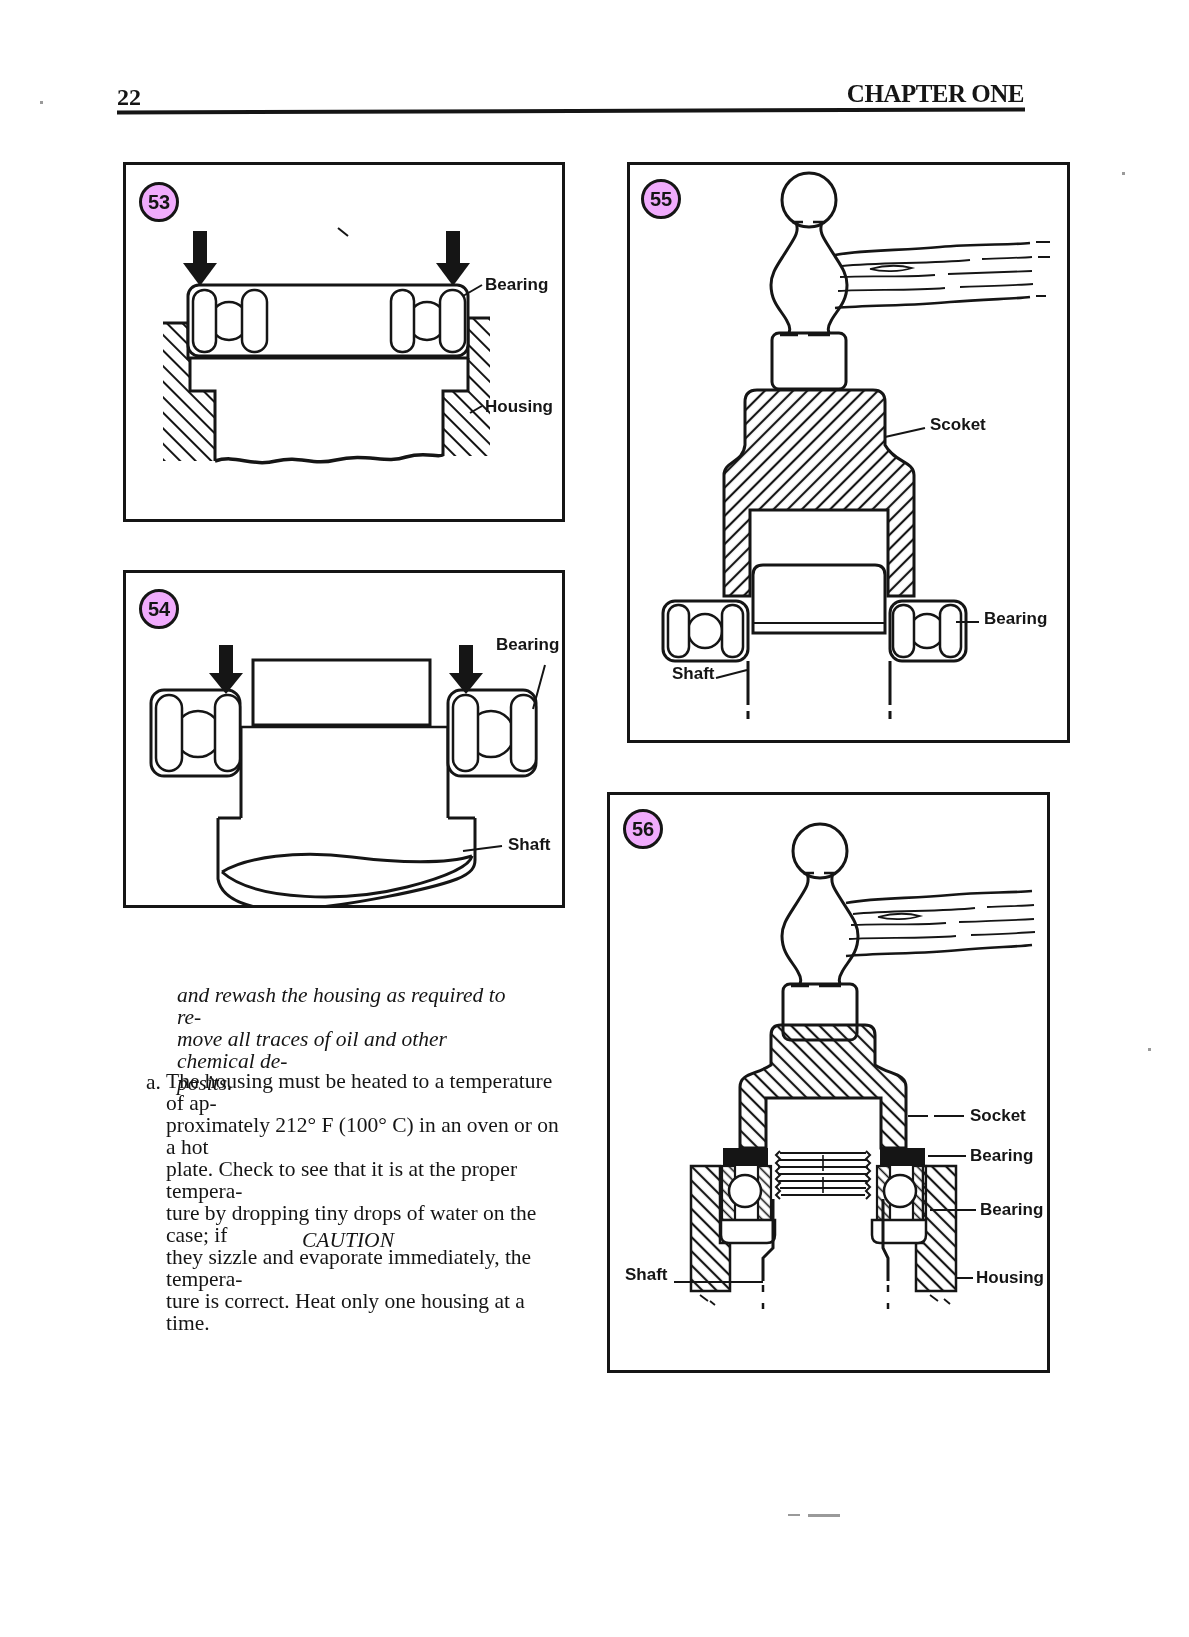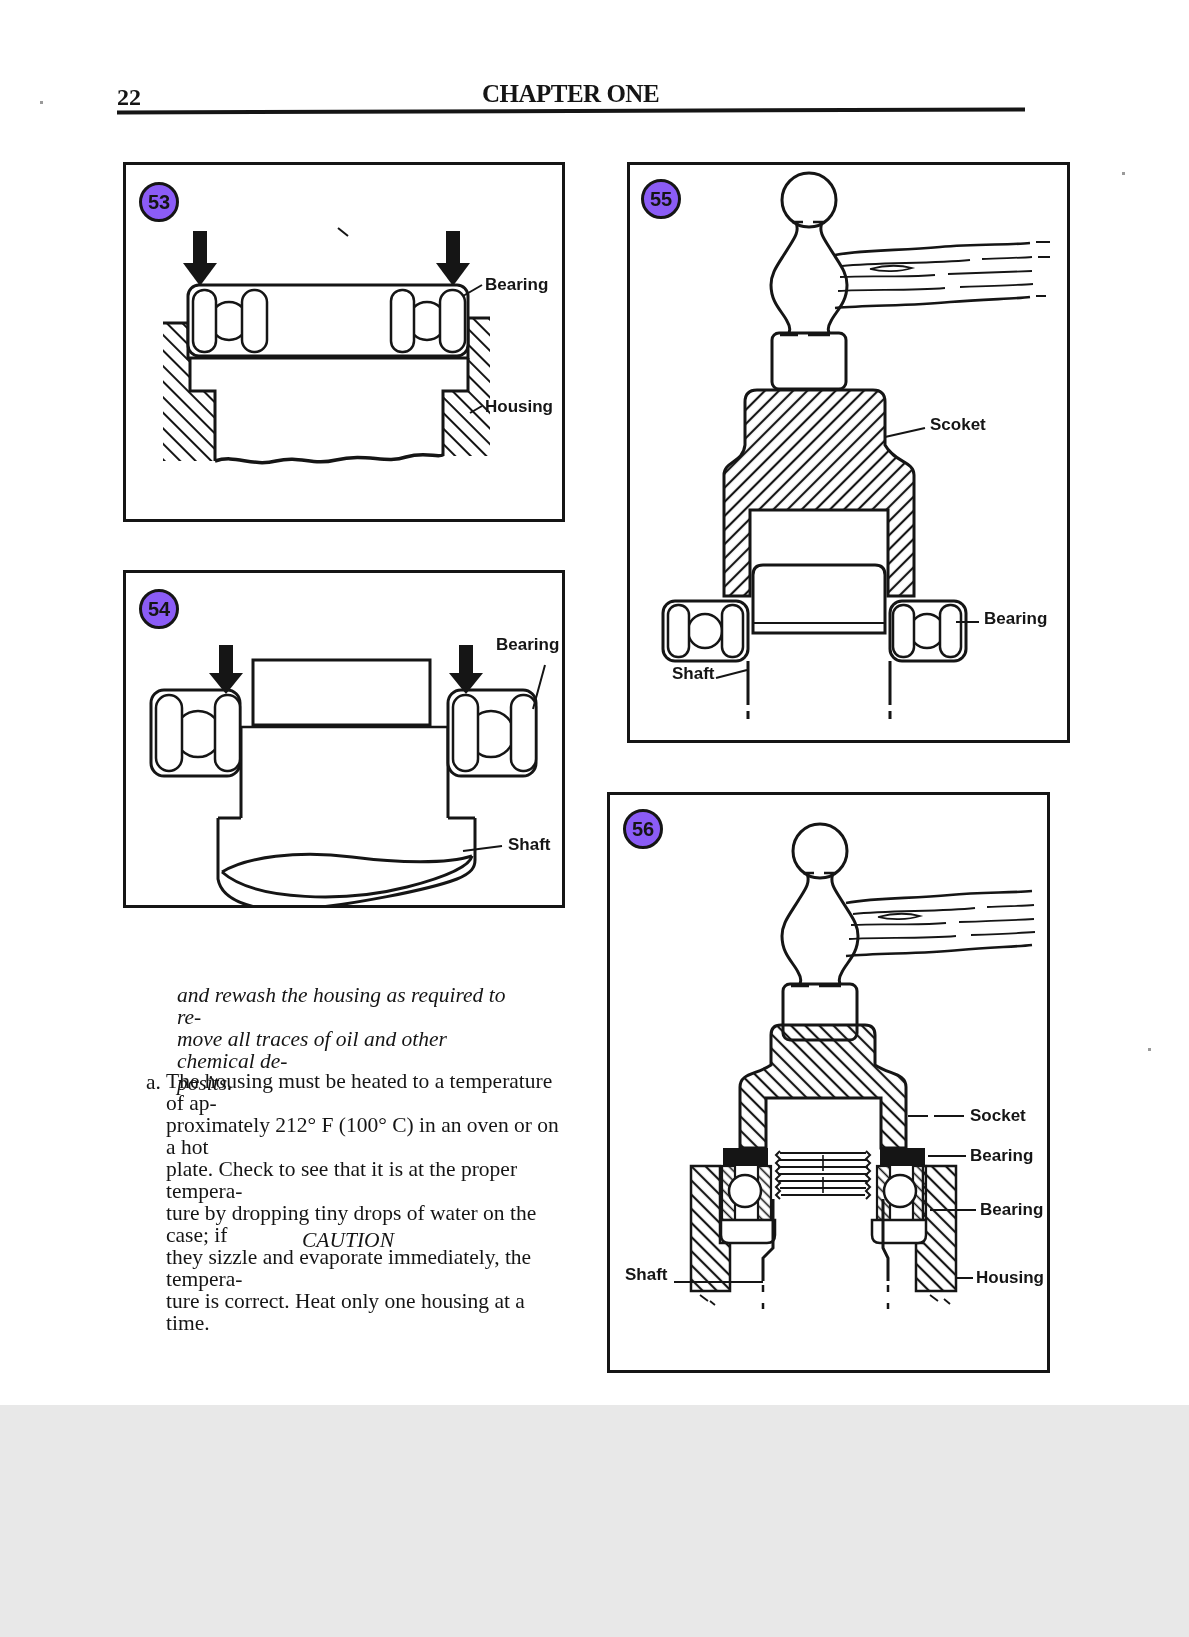--- a/index.html
+++ b/index.html
@@ -1,27 +1,27 @@
 <!DOCTYPE html>
 <html><head>
 <meta charset="utf-8">
 <style>
   html,body{margin:0;padding:0;background:#e8e8e8;}
-  .page{position:relative;width:1189px;height:1405px;background:#ffffff;overflow:hidden;
+  .page{position:relative;width:1189px;height:1637px;background:#ffffff;overflow:hidden;
         font-family:"Liberation Serif",serif;color:#151515;}
   .hdr-num{position:absolute;left:117px;top:84px;font-weight:bold;font-size:24px;}
-  .hdr-chapter{position:absolute;left:117px;top:80px;width:907px;text-align:center;
+  .hdr-chapter{position:absolute;left:117px;top:80px;width:907px;text-align:right;
         font-weight:bold;font-size:25px;letter-spacing:-0.5px;}
   .hdr-rule{position:absolute;left:117px;top:109px;width:908px;height:4px;background:#151515;
         transform:rotate(-0.2deg);}
   .fig{position:absolute;border:3px solid #151515;background:#fff;box-sizing:border-box;}
   .fig svg{position:absolute;left:0;top:0;}
   .fignum{position:absolute;width:34px;height:34px;border:3px solid #151515;border-radius:50%;
         display:flex;align-items:center;justify-content:center;
-        font:bold 20px "Liberation Sans",sans-serif;background:#8b5cf6;}
+        font:bold 20px "Liberation Sans",sans-serif;background:#f0abfc;}
   .figlabel{position:absolute;font:bold 17px "Liberation Sans",sans-serif;white-space:nowrap;}
   .para{position:absolute;font-size:21.5px;line-height:22px;white-space:pre-line;}
   .ital{font-style:italic;}
   .marker{position:absolute;font-size:21.5px;}
   .caution-h{position:absolute;text-align:center;font-style:italic;font-size:21.5px;}
   .speck{position:absolute;background:#9a9a9a;}
 </style>
 </head>
 <body>
 

